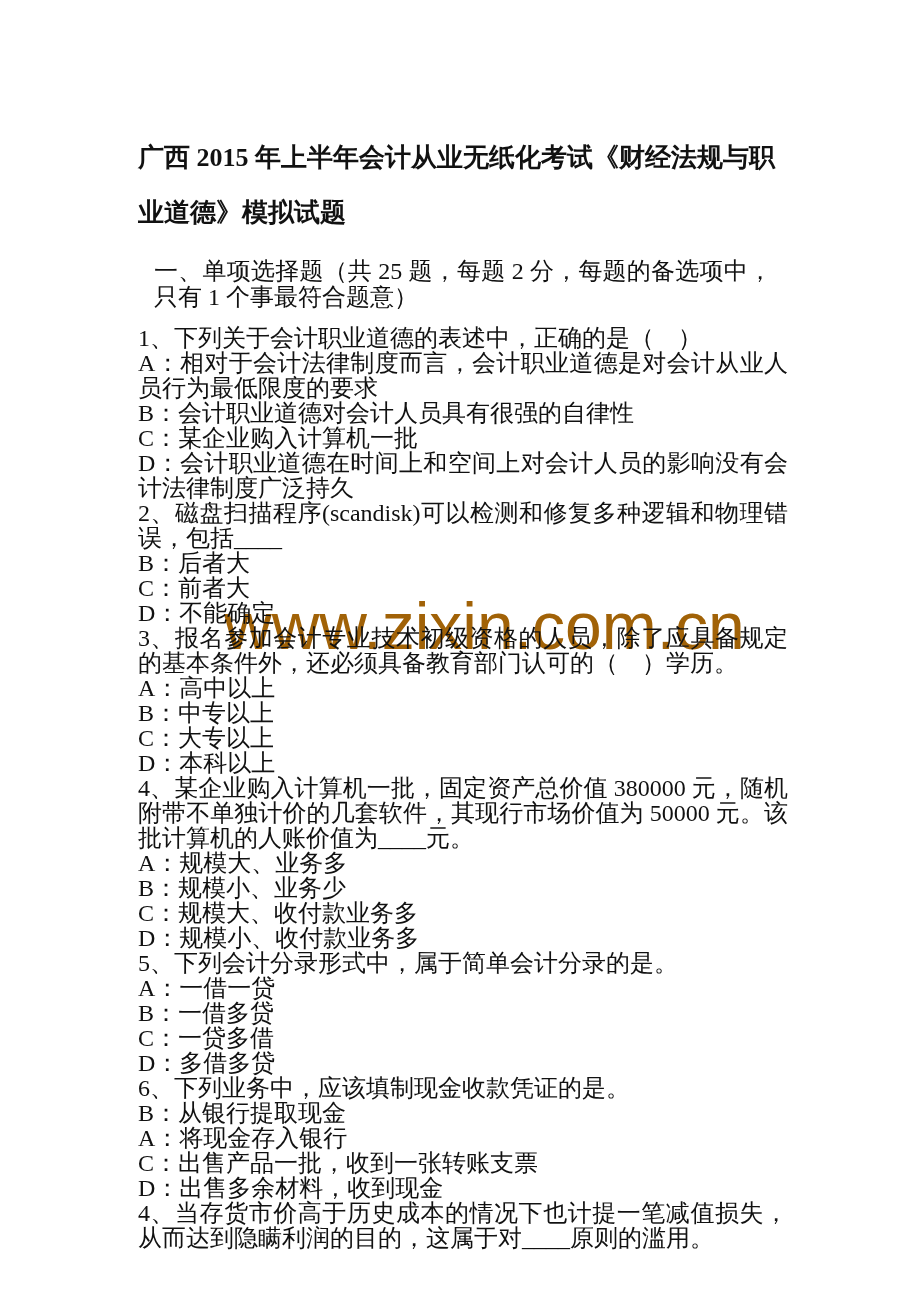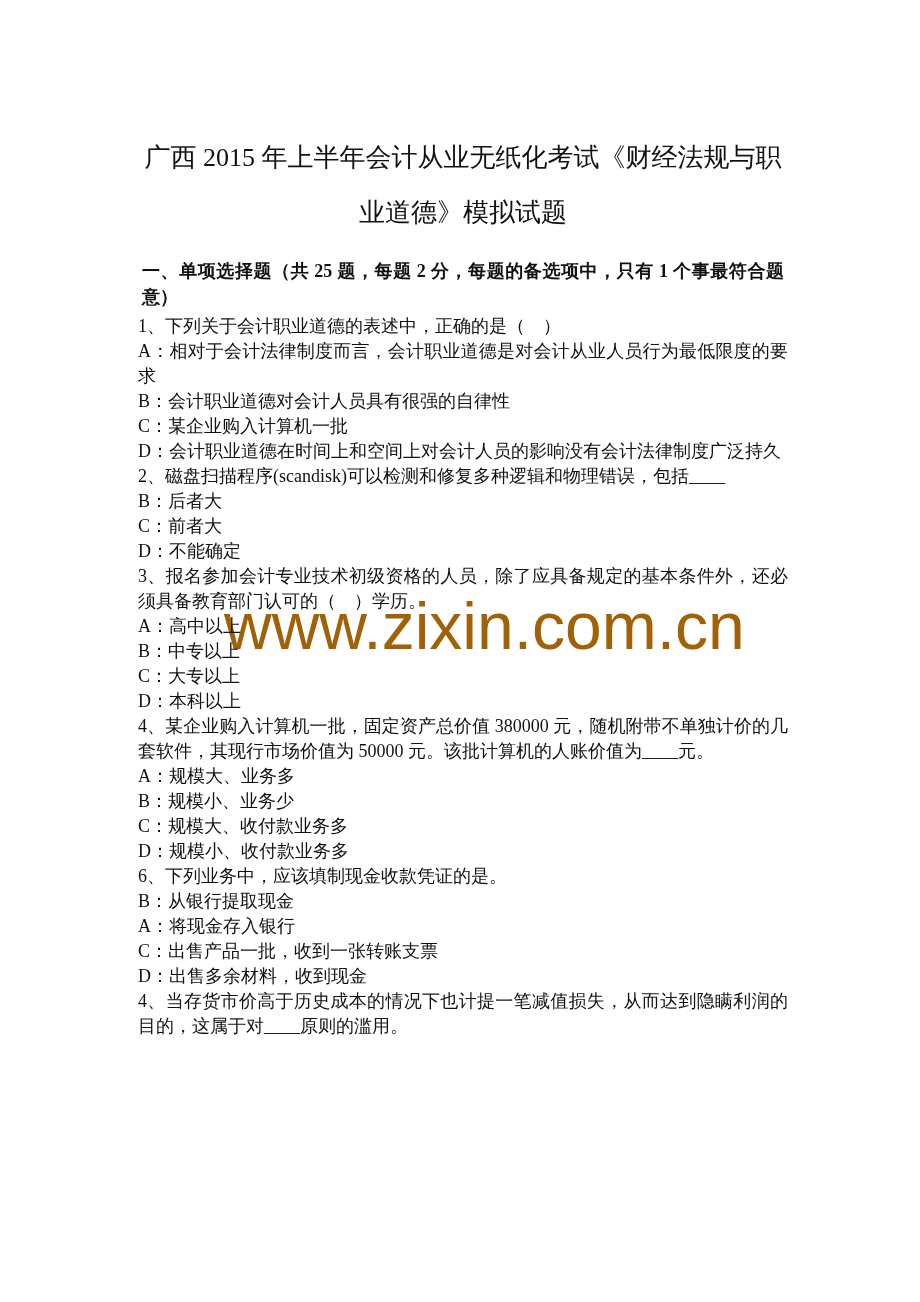--- a/index.html
+++ b/index.html
@@ -32,38 +32,37 @@
   .content {
     position: absolute;
     left: 138px;
     top: 130px;
     width: 650px;
     z-index: 1;
   }
   .title {
     margin: 0 0 18px 0;
     font-size: 26px;
-    font-weight: normal;
+    font-weight: bold;
     line-height: 55px;
-    text-align: center;
   }
   .section-header {
-    margin: 4px;
-    font-size: 18px;
-    font-weight: bold;
+    margin: 16px;
+    font-size: 24px;
+    font-weight: normal;
     line-height: 26px;
     text-align: justify;
   }
   .question {
     margin: 0;
     padding: 0;
   }
   .line {
     margin: 0;
-    font-size: 18px;
+    font-size: 24px;
     line-height: 25px;
     text-align: justify;
   }
 </style>
 </head>
 <body>
 
 <div class="page">
 
   <div class="watermark">www.zixin.com.cn</div>
@@ -98,20 +97,27 @@
     </section>
 
     <section class="question">
       <p class="line">4、某企业购入计算机一批，固定资产总价值 380000 元，随机附带不单独计价的几套软件，其现行市场价值为 50000 元。该批计算机的人账价值为____元。</p>
       <p class="line">A：规模大、业务多</p>
       <p class="line">B：规模小、业务少</p>
       <p class="line">C：规模大、收付款业务多</p>
       <p class="line">D：规模小、收付款业务多</p>
     </section>
 
+    <section class="question">
+      <p class="line">5、下列会计分录形式中，属于简单会计分录的是。</p>
+      <p class="line">A：一借一贷</p>
+      <p class="line">B：一借多贷</p>
+      <p class="line">C：一贷多借</p>
+      <p class="line">D：多借多贷</p>
+    </section>
 
     <section class="question">
       <p class="line">6、下列业务中，应该填制现金收款凭证的是。</p>
       <p class="line">B：从银行提取现金</p>
       <p class="line">A：将现金存入银行</p>
       <p class="line">C：出售产品一批，收到一张转账支票</p>
       <p class="line">D：出售多余材料，收到现金</p>
     </section>
 
     <section class="question">

